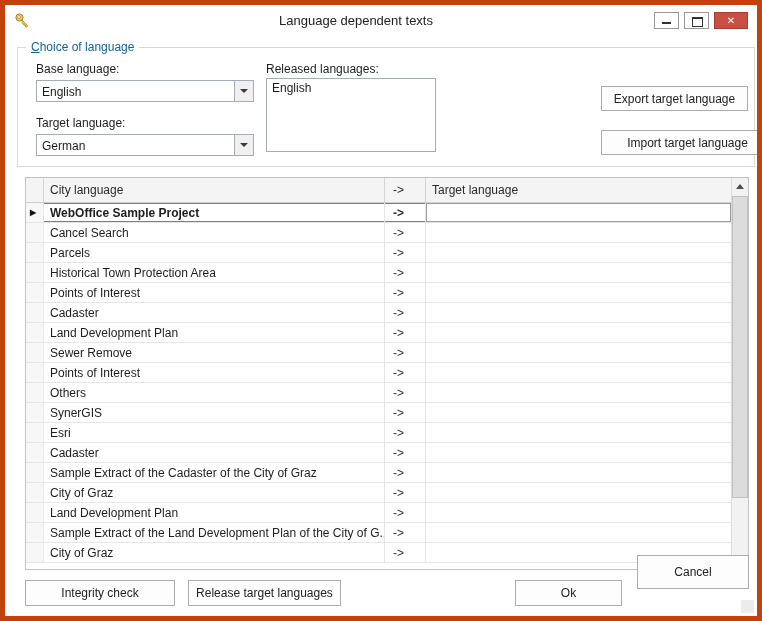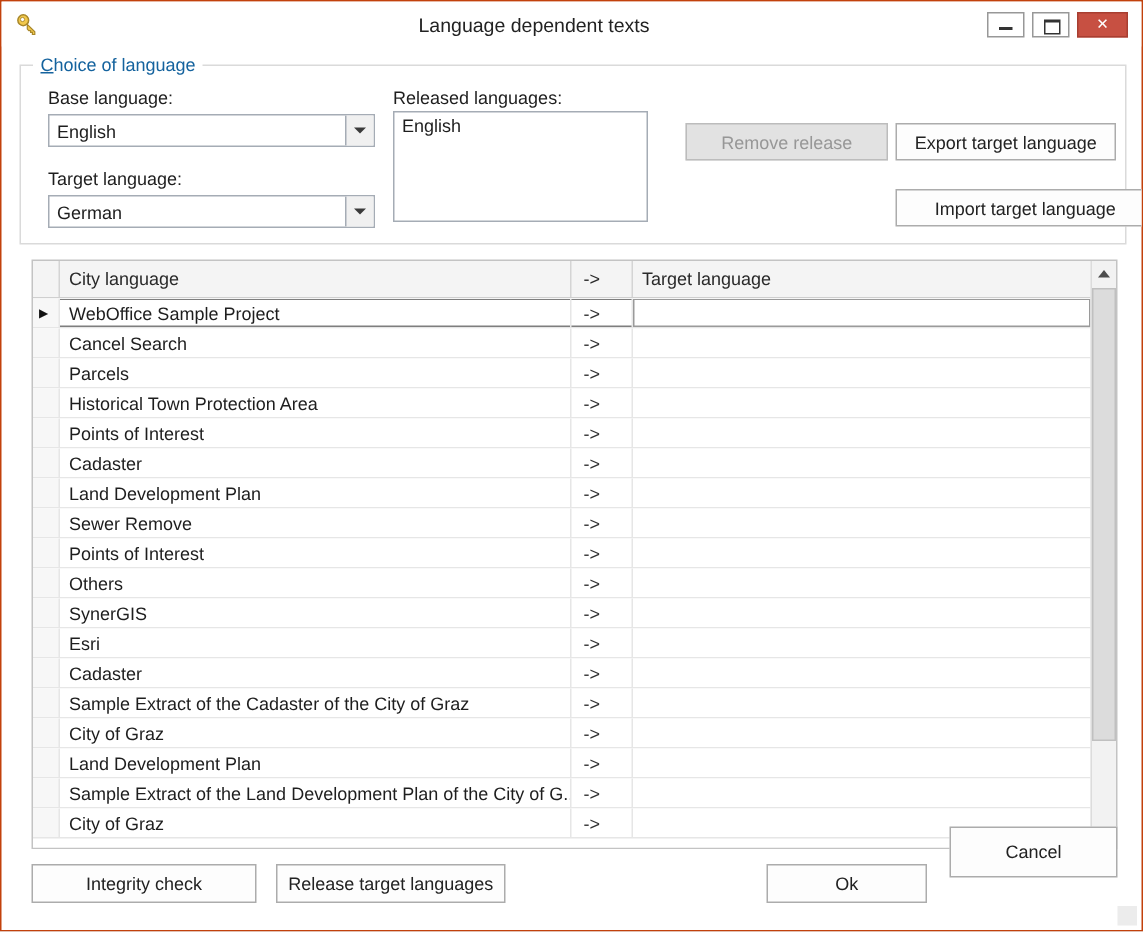--- a/index.html
+++ b/index.html
@@ -1,21 +1,21 @@
 <!DOCTYPE html>
 <html><head>
 <meta charset="utf-8">
 <style>
   * { box-sizing: border-box; margin: 0; padding: 0; }
   html, body { background: #dcdcdc; }
   body { font-family: "Liberation Sans", sans-serif; font-size: 12px; color: #1e1e1e; }
 
   .window {
     position: relative; width: 762px; height: 621px;
-    background: #ffffff; border: 1px solid #c2410c;
+    background: #ffffff; border: 5px solid #c2410c;
     overflow: hidden;
   }
 
   
   .titlebar { position: absolute; top: 0; left: 0; right: 0; height: 30px; background: #fff; }
   .app-icon { position: absolute; left: 9px; top: 7px; width: 16px; height: 16px; }
   .title { position: absolute; left: 60px; right: 110px; top: 8px; text-align: center; font-size: 13px; color: #222; }
   .win-controls { position: absolute; right: 9px; top: 7px; display: flex; gap: 5px; }
   .win-btn { width: 25px; height: 17px; border: 1px solid #989898; background: #fff; position: relative; cursor: pointer; }
   .win-btn.min::after { content: ''; position: absolute; left: 7px; right: 7px; bottom: 4px; height: 2px; background: #333; }
@@ -64,21 +64,21 @@
   .hcell.arrow { width: 41px; padding-left: 8px; }
   .hcell.target { flex: 1; border-right: none; }
 
   .grid-body { position: absolute; top: 25px; left: 0; right: 17px; bottom: 0; overflow: hidden; background: #fff; }
   .grid-row { display: flex; height: 20px; border-bottom: 1px solid #e6e6e6; background: #fff; }
   .cell { border-right: 1px solid #e6e6e6; padding: 3px 6px 0 6px; white-space: nowrap; overflow: hidden; }
   .cell.selector { width: 18px; padding: 0; background: #f7f7f7; position: relative; }
   .cell.base { width: 341px; }
   .cell.arrow { width: 41px; padding-left: 8px; color: #333; }
   .cell.target { flex: 1; border-right: none; }
-  .grid-row.selected { box-shadow: inset 0 0 0 1px #7e7e7e; }
+  .grid-row.selected { box-shadow: inset 0 0 0 1px #7e7e7e; font-weight: bold; }
   .grid-row.selected .cell.selector::before { content: '▶'; position: absolute; left: 4px; top: 5px; font-size: 8px; color: #111; }
   .grid-row.selected .cell.target { box-shadow: inset 0 0 0 1px #9a9a9a; background: #fff; }
 
   
   .scrollbar { position: absolute; top: 0; right: 0; width: 17px; bottom: 0; background: #f2f2f2; border-left: 1px solid #dcdcdc; }
   .sb-btn { position: absolute; left: 0; width: 16px; height: 17px; background: #f2f2f2; cursor: pointer; }
   .sb-btn.up { top: 0; }
   .sb-btn.down { bottom: 0; }
   .sb-btn::after { content: ''; position: absolute; left: 4px; width: 0; height: 0; border-left: 4px solid transparent; border-right: 4px solid transparent; }
   .sb-btn.up::after { top: 6px; border-bottom: 5px solid #4d4d4d; }
@@ -125,21 +125,20 @@
       <span class="combo-btn">
           <span class="tri-down"></span>
         </span>
     </div>
 
     <span class="field-label lbl-released">Released languages:</span>
     <div class="listbox">
       <div class="list-item">English</div>
     </div>
 
-    <button class="btn disabled btn-remove">Remove release</button>
     <button class="btn btn-export">Export target language</button>
     <button class="btn btn-import">Import target language</button>
   </div>
 
   <div class="grid">
     <div class="grid-header">
       <div class="hcell selector"></div>
       <div class="hcell base">City language</div>
       <div class="hcell arrow">-&gt;</div>
       <div class="hcell target">Target language</div>

